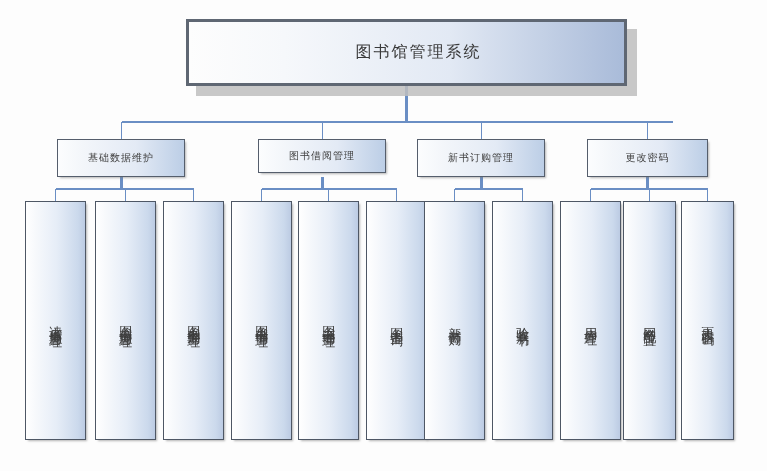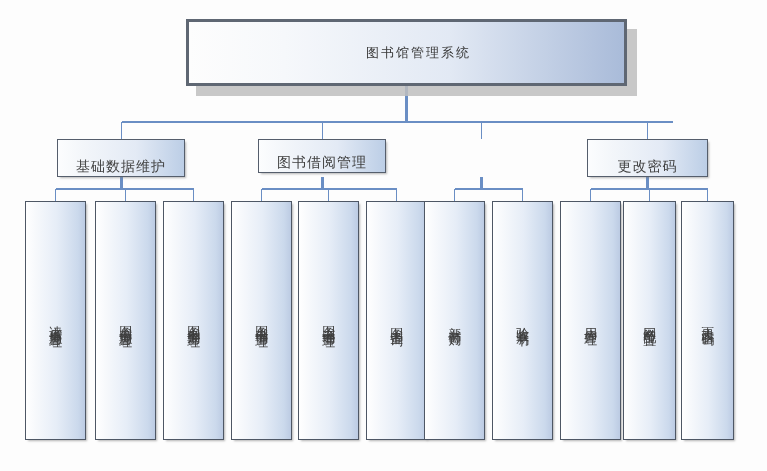--- a/index.html
+++ b/index.html
@@ -38,34 +38,33 @@
     align-items: center;
     justify-content: center;
     color: #404040;
   }
 
   
   .node.root {
     border: 3px solid #5f6773;
     background: linear-gradient(to right, #fdfdfd 0%, #f6f8fb 22%, #e2e9f4 60%, #a9bbd9 100%);
     box-shadow: 10px 10px 0 0 rgba(190,190,190,0.85);
-    font-size: 13px;
+    font-size: 16px;
     letter-spacing: 2px;
     color: #3a3a3a;
     padding-left: 24px;
   }
 
   
   .node.lvl2 {
     border: 1px solid #555e6c;
     background: linear-gradient(to right, #fcfdfe 0%, #f3f6fa 20%, #e3eaf5 62%, #bccee6 100%);
     box-shadow: 2px 2px 2px -1px rgba(120,120,120,0.55);
-    font-size: 14px;
+    font-size: 10px;
     letter-spacing: 1px;
-    align-items: flex-end;
   }
 
   
   .node.leaf {
     border: 1px solid #4e5765;
     background: linear-gradient(to right, #ffffff 0%, #f7f9fc 16%, #e6edf7 52%, #cbd9ec 88%, #bccbe3 100%);
     box-shadow: 2px 2px 2px -1px rgba(130,130,130,0.6);
     align-items: center;
     justify-content: center;
   }
@@ -124,20 +123,23 @@
   <div class="node root" style="left:186px; top:19px; width:441px; height:67px;">
     <span>图书馆管理系统</span>
   </div>
 
   <div class="node lvl2" style="left:57px; top:139px; width:128px; height:38px;">
     <span>基础数据维护</span>
   </div>
   <div class="node lvl2" style="left:258px; top:139px; width:128px; height:34px;">
     <span>图书借阅管理</span>
   </div>
+  <div class="node lvl2" style="left:417px; top:139px; width:128px; height:38px;">
+    <span>新书订购管理</span>
+  </div>
   <div class="node lvl2" style="left:587px; top:139px; width:121px; height:38px;">
     <span>更改密码</span>
   </div>
 
   <div class="node leaf" style="left:25px; top:201px; width:61px; height:239px;">
     <span class="vtext">读者信息管理</span>
   </div>
   <div class="node leaf" style="left:95px; top:201px; width:61px; height:239px;">
     <span class="vtext">图书信息管理</span>
   </div>

